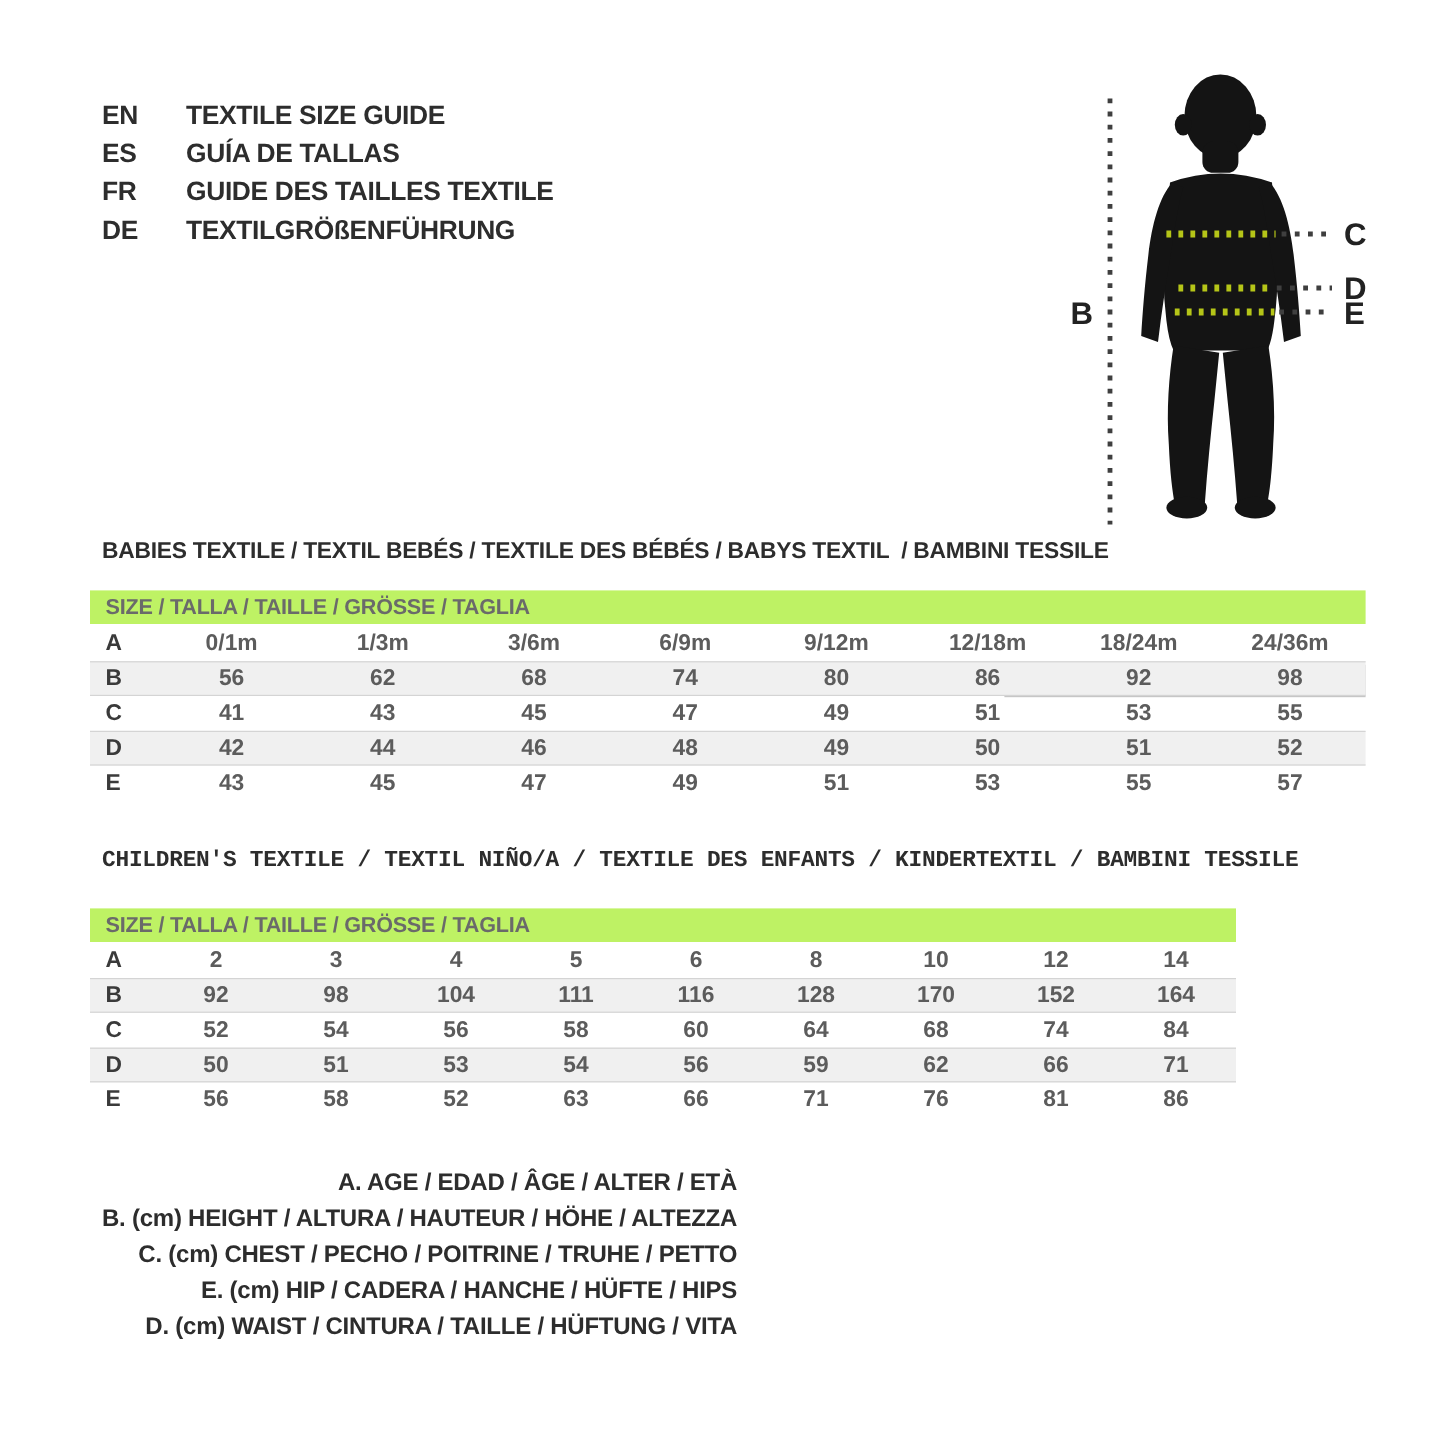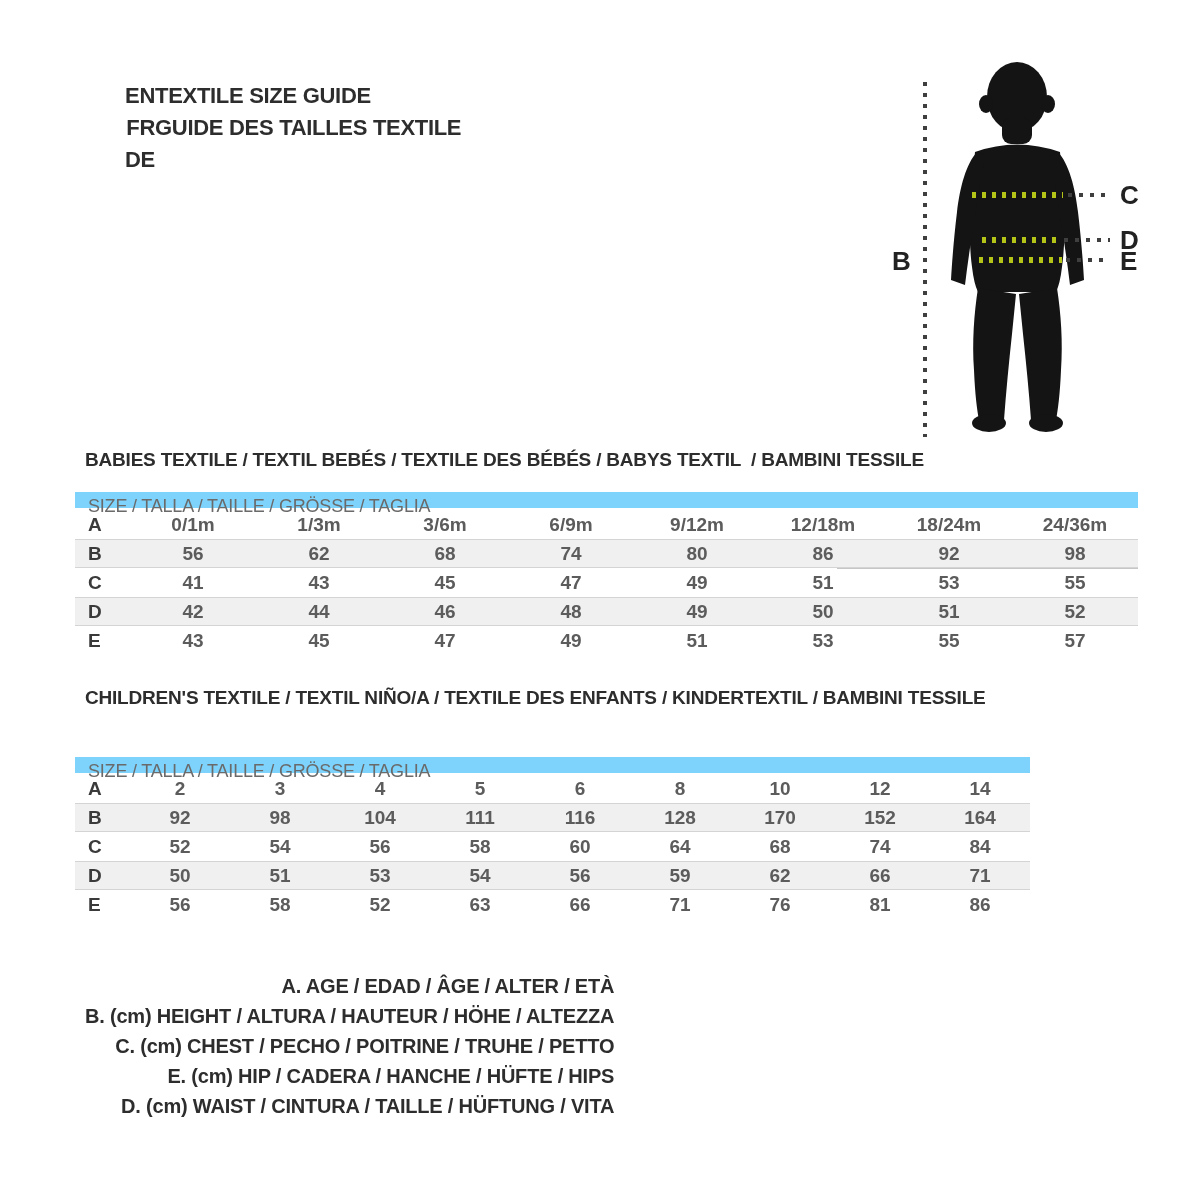--- a/index.html
+++ b/index.html
@@ -1,40 +1,40 @@
 <!DOCTYPE html>
 <html><head>
 <meta charset="utf-8">
 <style>
   html,body{margin:0;padding:0;background:#fff;}
   #page{position:relative;width:1200px;height:1200px;background:#ffffff;overflow:hidden;
         font-family:"Liberation Sans","DejaVu Sans",sans-serif;color:#2f2f2f;}
 
   
   #languages{position:absolute;left:85px;top:80px;}
-  .lang-row{display:flex;height:32px;align-items:center;text-align:right;}
+  .lang-row{display:flex;height:32px;align-items:center;}
   .lang-code{width:70px;font-size:22px;font-weight:700;letter-spacing:-0.3px;color:#2d2d2d;}
   .lang-label{font-size:22px;font-weight:700;letter-spacing:-0.3px;color:#2d2d2d;white-space:pre;}
 
   
   #figure{position:absolute;left:880px;top:52px;width:300px;height:390px;}
   #figure text{font-family:"Liberation Sans","DejaVu Sans",sans-serif;font-size:26px;font-weight:700;fill:#222;}
 
   
   .section-title{position:absolute;left:85px;font-size:19px;font-weight:700;color:#2d2d2d;
                  letter-spacing:-0.2px;white-space:pre;}
   #babies-title{top:449px;text-align:right;}
-  #children-title{top:687px;}
+  #children-title{top:706px;font-family:Liberation Mono, monospace;}
 
   
   .size-table{position:absolute;}
   #babies-table{left:75px;top:492px;width:1063px;}
   #children-table{left:75px;top:757px;width:955px;}
-  .size-header{height:16px;line-height:28px;background:#7dd3fc;color:#6a6a6a;
-               font-size:18px;font-weight:400;padding-left:13px;letter-spacing:-0.2px;}
+  .size-header{height:28px;line-height:28px;background:#bef264;color:#6a6a6a;
+               font-size:18px;font-weight:700;padding-left:13px;letter-spacing:-0.2px;}
   .trows{position:relative;margin-top:2px;}
   #children-table .trows{margin-top:1px;}
   .trow{position:relative;z-index:2;display:flex;height:29px;align-items:center;box-sizing:border-box;}
   .trow.stripe{background:#f0f0f0;border-top:1px solid #d4d4d4;border-bottom:1px solid #d4d4d4;}
   .tlabel{width:42px;padding-left:13px;font-size:19px;font-weight:700;color:#3a3a3a;flex:none;}
   .tcell{flex:1;text-align:center;font-size:19px;font-weight:700;color:#5c5c5c;}
   .highlight-box{position:absolute;z-index:1;background:#ffffff;border:1px solid #c6c6c6;box-sizing:border-box;}
   #babies-highlight{left:762px;top:32px;width:301px;height:27px;}
   #children-highlight{left:758px;top:30px;width:197px;height:28px;}
 
@@ -46,25 +46,30 @@
 <body>
 
 <div id="page">
 
   <div id="languages">
     <div class="lang-row">
       <span class="lang-code">EN</span>
       <span class="lang-label">TEXTILE SIZE GUIDE</span>
     </div>
     <div class="lang-row">
+      <span class="lang-code">ES</span>
+      <span class="lang-label">GUÍA DE TALLAS</span>
+    </div>
+    <div class="lang-row">
       <span class="lang-code">FR</span>
       <span class="lang-label">GUIDE DES TAILLES TEXTILE</span>
     </div>
     <div class="lang-row">
       <span class="lang-code">DE</span>
+      <span class="lang-label">TEXTILGRÖßENFÜHRUNG</span>
     </div>
   </div>
 
   <svg id="figure" viewBox="0 0 300 390">
 
     <line x1="45" y1="30" x2="45" y2="385" stroke-width="4" stroke-dasharray="4 7" stroke="#3f3f3f"></line>
     <text x="12" y="218">B</text>
 
     <g fill="#141414">
       <ellipse cx="137" cy="45" rx="30" ry="35"></ellipse>

